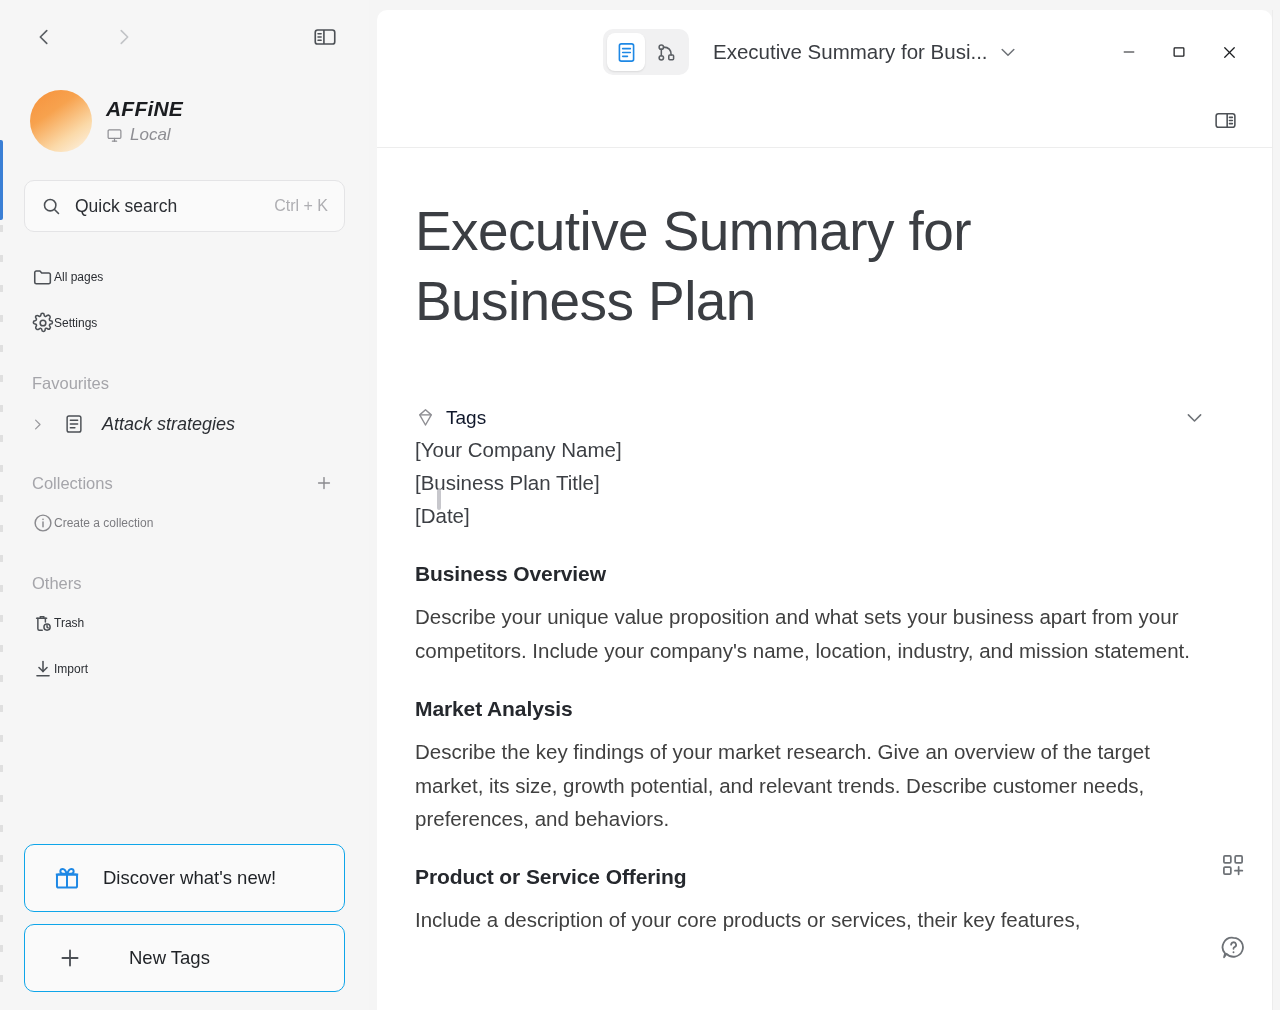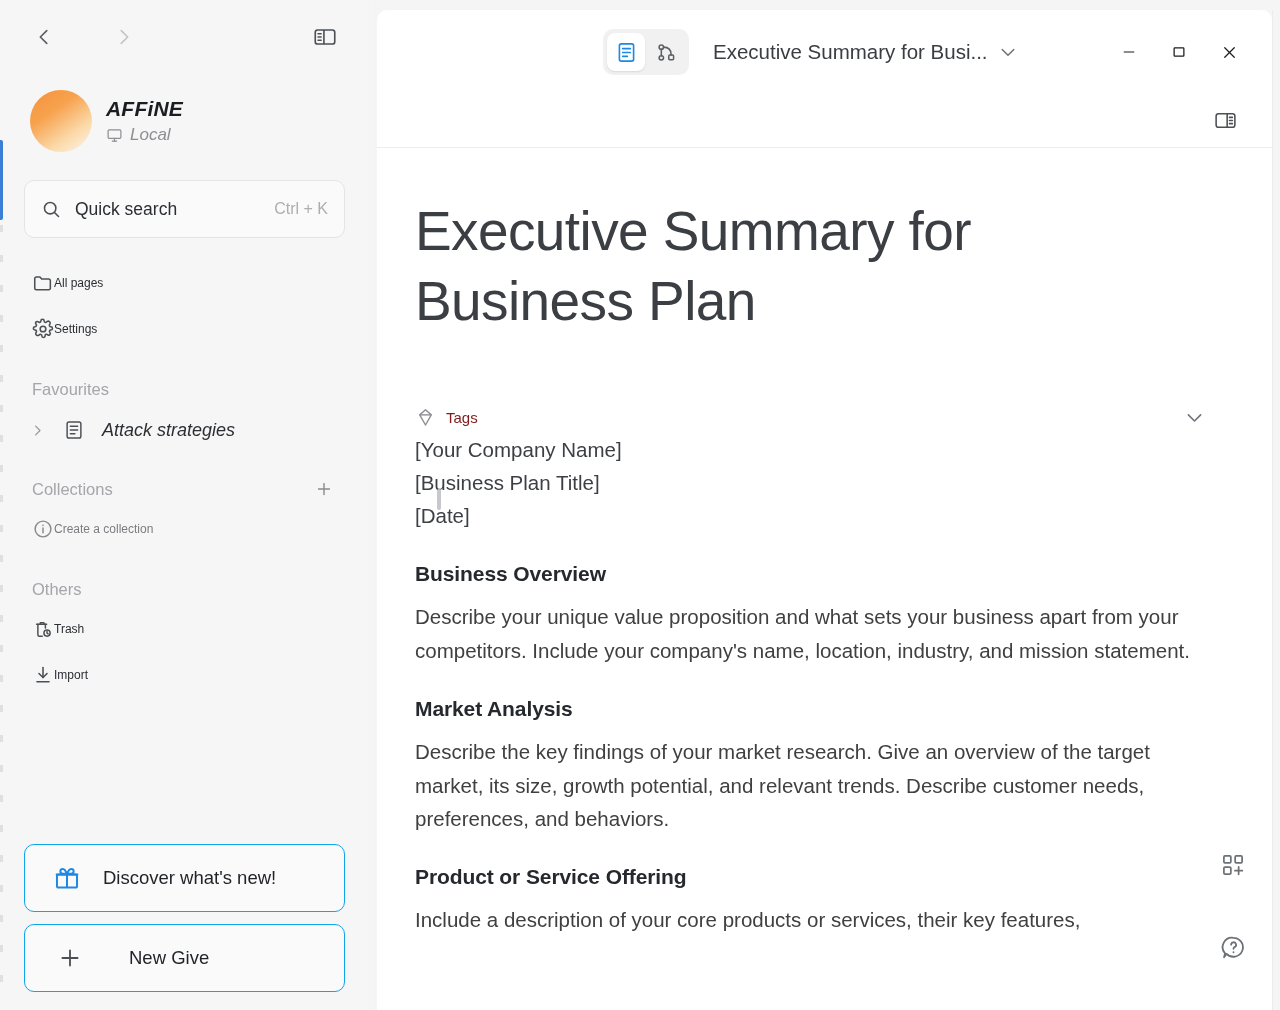--- a/index.html
+++ b/index.html
@@ -55,21 +55,21 @@
     width: 62px; height: 62px; border-radius: 50%;
     background: linear-gradient(145deg, #f6913b 0%, #f7a24e 35%, #fbd9a8 70%, #fdf6ec 100%);
     flex: 0 0 62px;
   }
   .ws-texts { display: flex; flex-direction: column; gap: 4px; }
   .ws-name { font-size: 21px; font-weight: 700; letter-spacing: .2px; color: #1b1d20; }
   .ws-sub { display: flex; align-items: center; gap: 7px; font-size: 17px; color: #8e8e93; }
 
   .quick-search {
     margin: 20px 24px 0 24px;
-    height: 58px; border: 1px solid #e4e4e6; border-radius: 10px;
+    height: 52px; border: 1px solid #e4e4e6; border-radius: 10px;
     background: #fafafa;
     display: flex; align-items: center; gap: 13px;
     padding: 0 16px; cursor: pointer;
   }
   .qs-label { font-size: 17.5px; color: #2b2e33; flex: 1; }
   .qs-kbd { font-size: 16px; color: #aeaeb2; }
 
   .sb-list { margin-top: 22px; padding: 0 24px; }
   .sb-item {
     display: flex; align-items: center; 
@@ -166,21 +166,21 @@
   .doc-title-h1 {
     font-size: 55px; line-height: 1.28; font-weight: 400;
     color: #3b3e43; letter-spacing: -0.6px;
     max-width: 680px;
   }
   .tags-row {
     display: flex; align-items: center;
     margin-top: 66px; height: 30px; max-width: 790px;
   }
   .tags-left { display: flex; align-items: center; gap: 10px; cursor: pointer; }
-  .tags-label { font-size: 15px; color: #7f1d1d; }
+  .tags-label { font-size: 19px; color: #0f172a; }
   .tags-chev { margin-left: auto; color: #6f7378; cursor: pointer; display: flex; }
 
   .para {
     font-size: 20.5px; line-height: 1.62; color: #3c3f44;
     max-width: 790px;
   }
   .block-handle {
     position: absolute; left: 22px;
     width: 4px; height: 21px; background: #c7c7cc; border-radius: 2px;
   }
@@ -359,21 +359,21 @@
           <path d="M12 9S10.6 4.2 8.4 4.2A2.1 2.1 0 0 0 8.4 8.4H12z"></path>
           <path d="M12 9s1.4-4.8 3.6-4.8a2.1 2.1 0 0 1 0 4.2H12z"></path>
         </svg>
         <span class="big-btn-label">Discover what's new!</span>
       </div>
       <div class="big-btn">
         <svg width="26" height="26" viewBox="0 0 24 24" fill="none" stroke="#4c5055" stroke-width="1.7" stroke-linecap="round" style="margin-left:4px">
           <line x1="12" y1="5" x2="12" y2="19"></line>
             <line x1="5" y1="12" x2="19" y2="12"></line>
         </svg>
-        <span class="big-btn-label" style="margin-left:24px">New Give</span>
+        <span class="big-btn-label" style="margin-left:24px">New Tags</span>
       </div>
     </div>
   </aside>
 
   <main class="main-wrap">
     <div class="card-right-edge"></div>
 
     <section class="content-card">
 
       <header class="titlebar">

